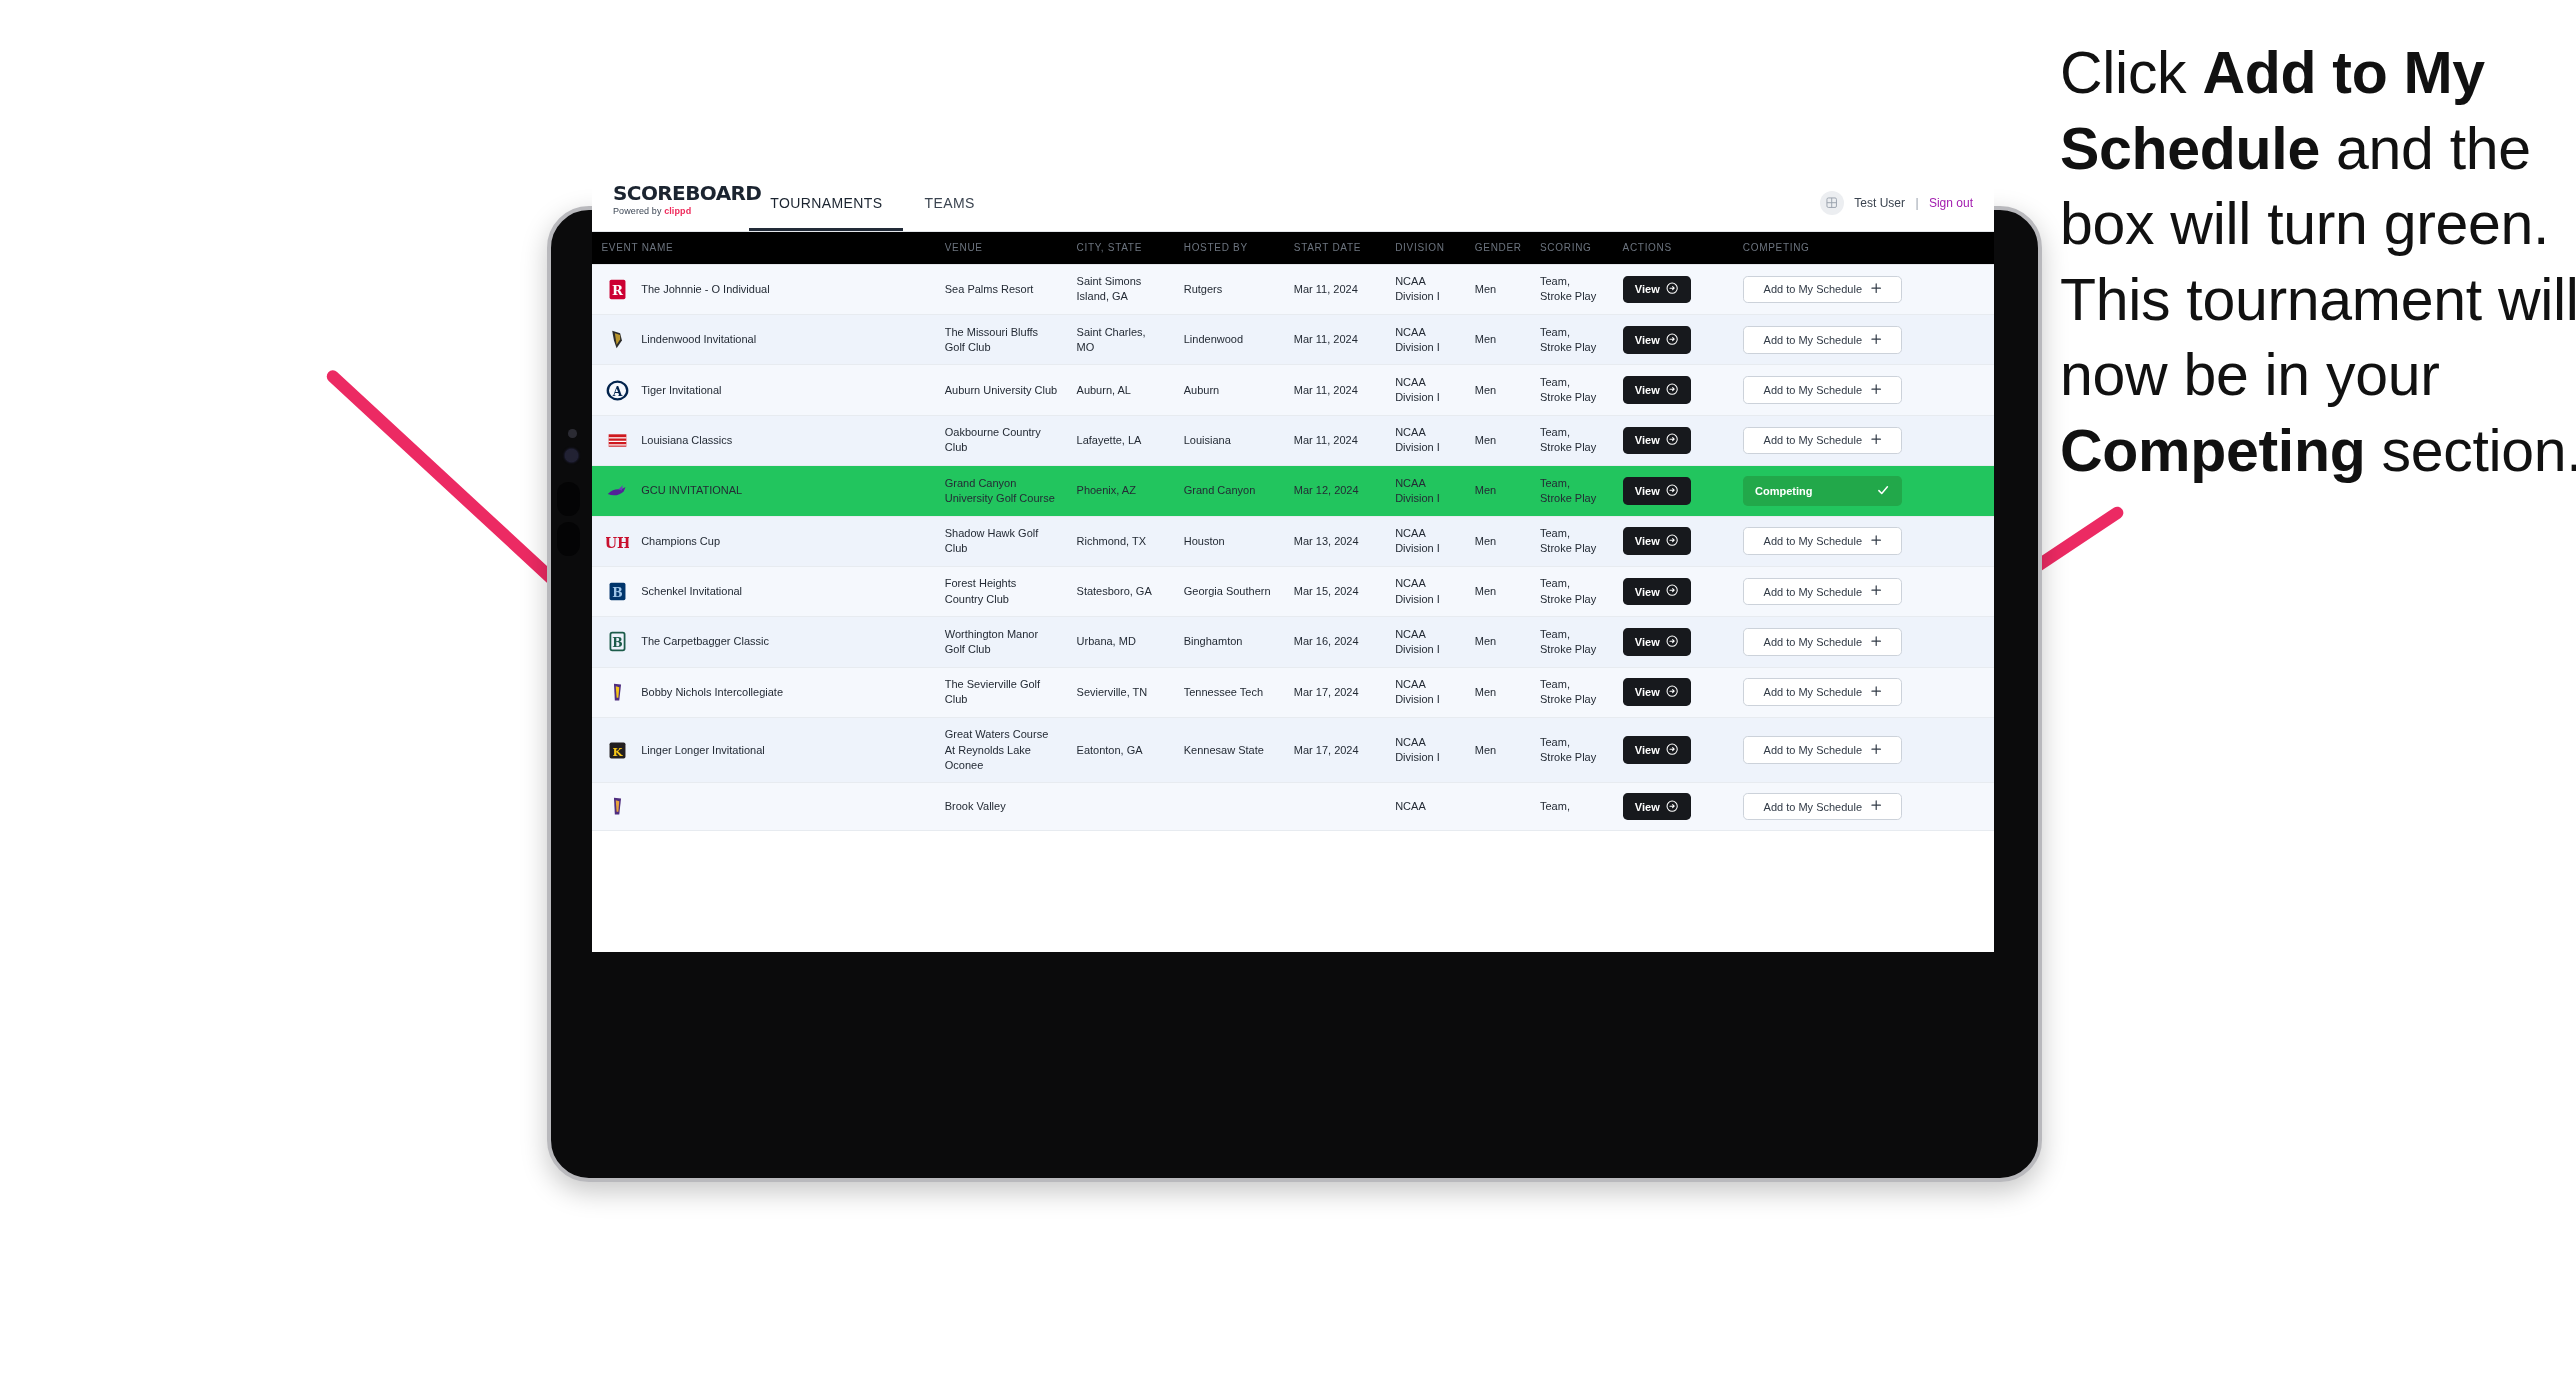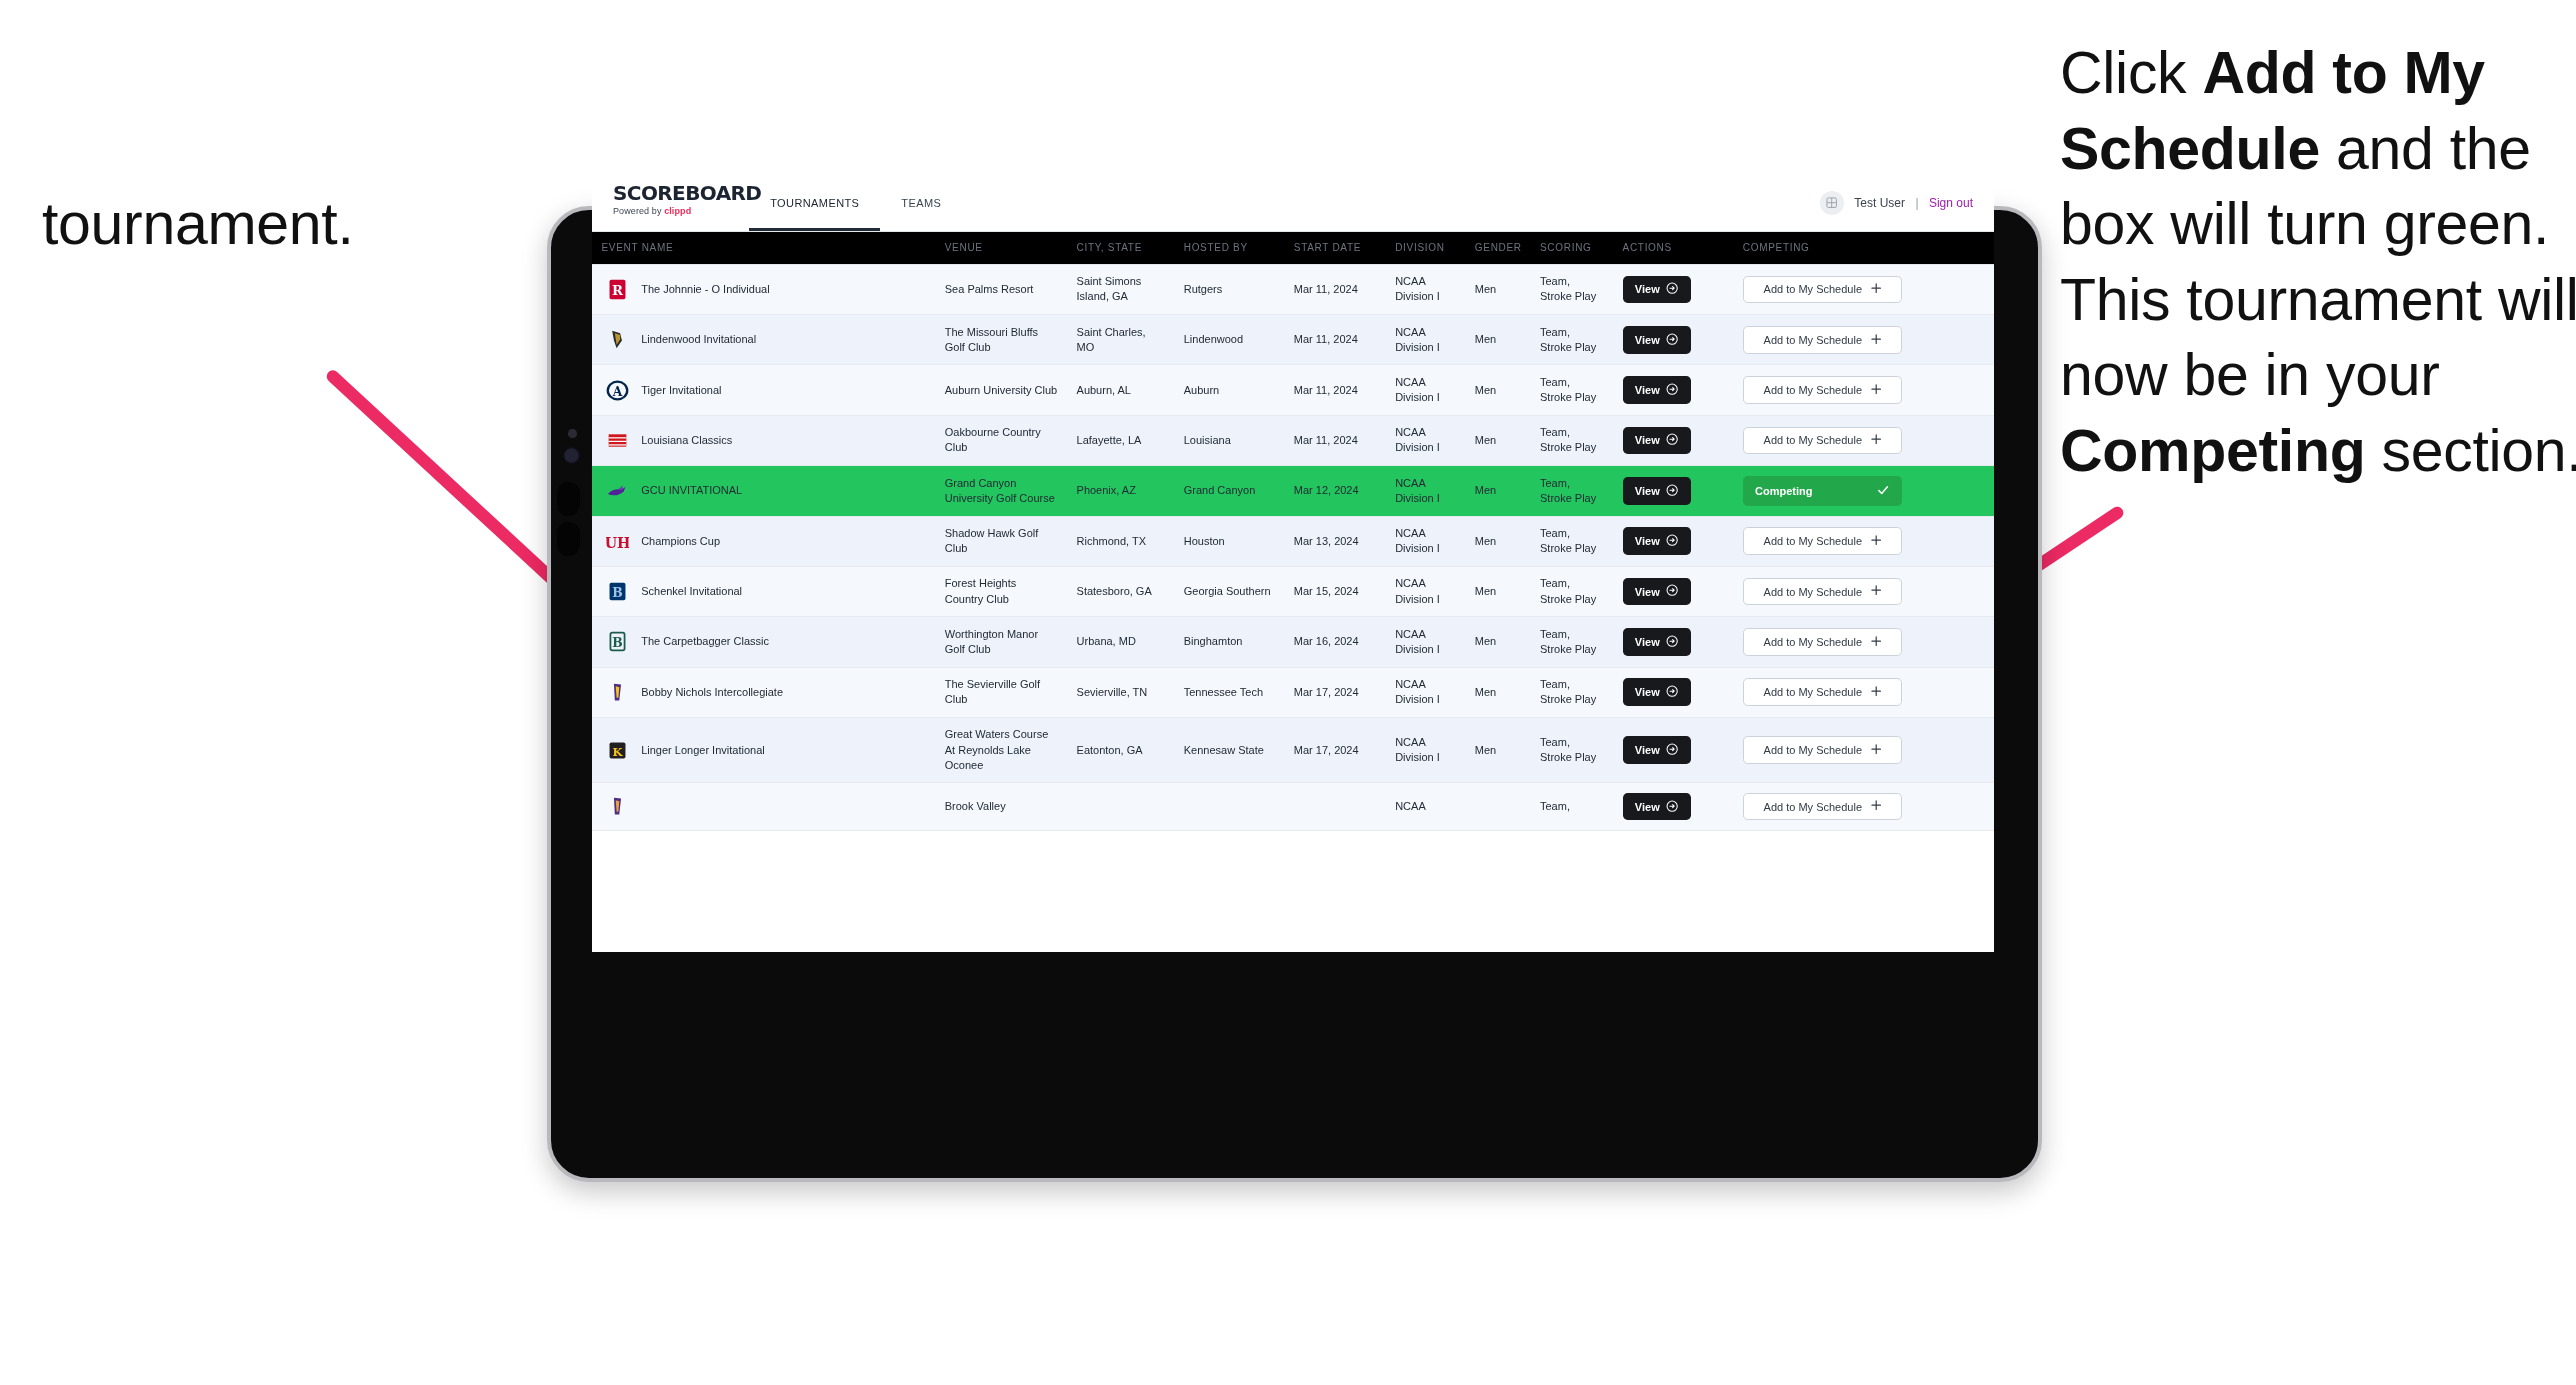--- a/index.html
+++ b/index.html
@@ -46,21 +46,21 @@
     background:#ffffff;overflow:hidden;
   }
 
   
   #app-header{display:flex;align-items:stretch;height:57px;background:#fff;border-bottom:0.9px solid #e3e6ea;}
   #logo-block{padding:8.5px 0 0 21px;width:144px;box-sizing:border-box;}
   #logo-word{font-family:"DejaVu Sans", sans-serif;font-weight:700;font-size:20px;letter-spacing:-0.6px;color:#1b2430;line-height:1;}
   #logo-sub{font-size:9px;color:#3c4654;margin-top:3.8px;letter-spacing:0.1px;}
   #logo-sub .brand{color:#ef2a5b;font-weight:700;}
   .topnav{display:flex;align-items:stretch;margin-left:13.2px;}
-  .topnav-item{display:flex;align-items:center;padding:0 21px;font-size:11px;letter-spacing:0.4px;color:#3b4450;cursor:pointer;position:relative;}
+  .topnav-item{display:flex;align-items:center;padding:0 21px;font-size:14px;letter-spacing:0.4px;color:#3b4450;cursor:pointer;position:relative;}
   .topnav-item.active{color:#1b2430;}
   .topnav-item.active:after{content:"";position:absolute;left:0;right:0;bottom:0;height:2.8px;background:#222b38;}
   #header-right{margin-left:auto;display:flex;align-items:center;padding-right:21px;gap:10.4px;}
   #avatar{width:24px;height:24px;border-radius:50%;background:#eceef1;display:flex;align-items:center;justify-content:center;}
   #header-right .hr-text{font-size:12px;color:#3b4450;}
   #header-right .hr-sep{font-size:12px;color:#9aa2ad;}
   #header-right .hr-link{font-size:12px;color:#a21caf;cursor:pointer;text-align:right;}
 
   
   table{border-collapse:collapse;width:100%;table-layout:fixed;}
@@ -88,21 +88,20 @@
   }
   .btn-competing{
     display:inline-flex;align-items:center;justify-content:space-between;background:#22a84a;color:#fff;
     font-size:11px;font-weight:600;padding:7.6px 12.3px;border-radius:4.7px;border:none;cursor:pointer;width:159px;box-sizing:border-box;
   }
 </style>
 </head>
 <body>
 
 <div class="annot" id="annot-left">
-  <div>tournament.</div>
 </div>
 
 <div class="annot" id="annot-right">
   <span>Click </span><b>Add to My Schedule</b><span> and the box will turn green. This tournament will now be in your </span><b>Competing</b><span> section.</span>
 </div>
 
 <svg class="arrow-svg" id="arrow-left-wrap" viewBox="0 0 360 320">
   <line x1="22" y1="28" x2="300" y2="285" stroke="#ec2a63" stroke-width="13" stroke-linecap="round"></line>
   <path d="M308 296 L262 278 L287 254 Z" fill="#ec2a63"></path>
 </svg>

